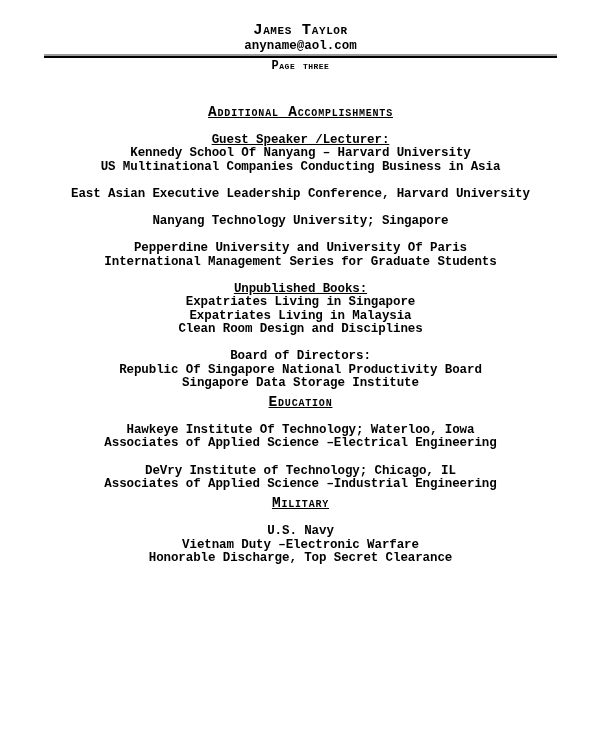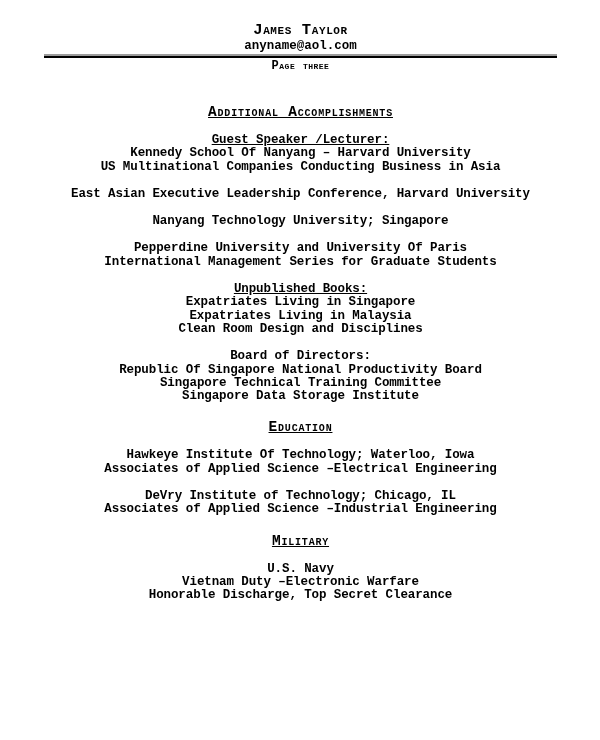--- a/index.html
+++ b/index.html
@@ -40,21 +40,21 @@
     border-bottom: 2px solid #000000;
   }
   .page-label {
     margin-top: 2px;
     font-size: 12px;
     line-height: 13px;
     font-variant: small-caps;
     letter-spacing: 0.5px;
   }
   .section-title {
-    margin-top: 16px;
+    margin-top: 4px;
     font-size: 14.5px;
     line-height: 16px;
     font-variant: small-caps;
     letter-spacing: 0.8px;
   }
   .section-title.first {
     margin-top: 31px;
   }
   .section-title .u {
     text-decoration: underline;
@@ -112,21 +112,20 @@
     <div class="group">
       <div class="line heading"><span class="u">Unpublished Books:</span><span></span></div>
       <div class="line">Expatriates Living in Singapore</div>
       <div class="line">Expatriates Living in Malaysia</div>
       <div class="line">Clean Room Design and Disciplines</div>
     </div>
 
     <div class="group">
       <div class="line">Board of Directors:</div>
       <div class="line">Republic Of Singapore National Productivity Board</div>
-      <div class="line">Singapore Technical Training Committee</div>
       <div class="line">Singapore Data Storage Institute</div>
     </div>
 
     <div class="section-title">
       <span class="u">Education</span>
     </div>
 
     <div class="group">
       <div class="line">Hawkeye Institute Of Technology; Waterloo, Iowa</div>
       <div class="line">Associates of Applied Science –Electrical Engineering</div>

